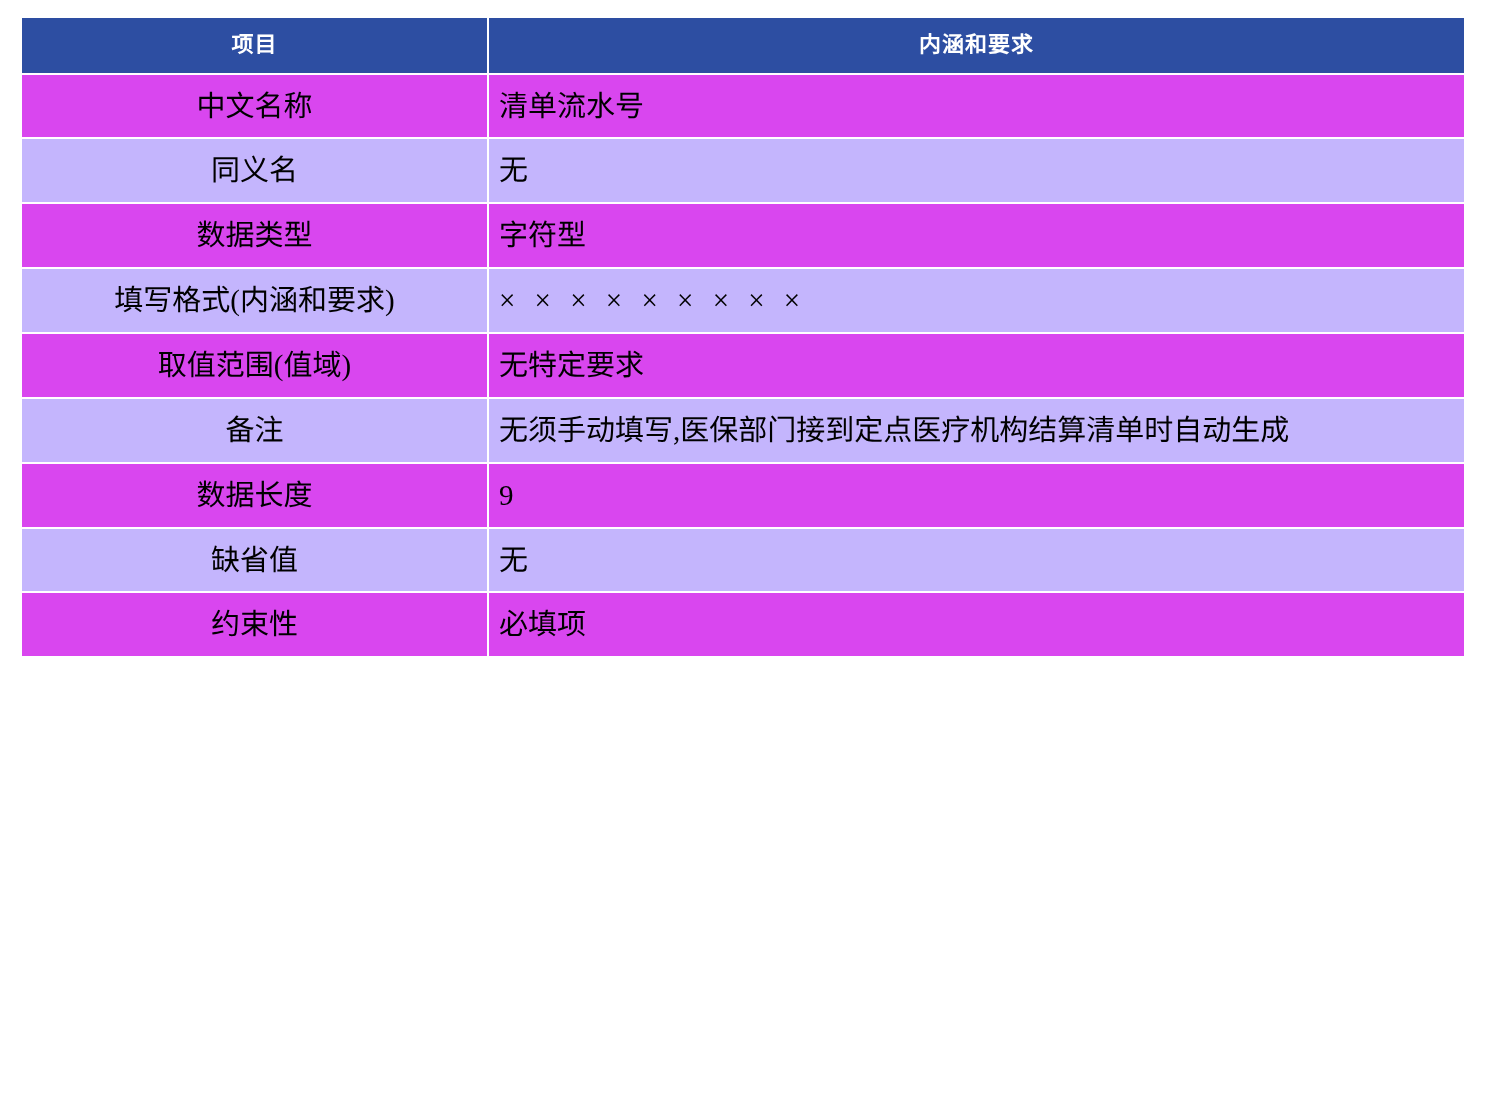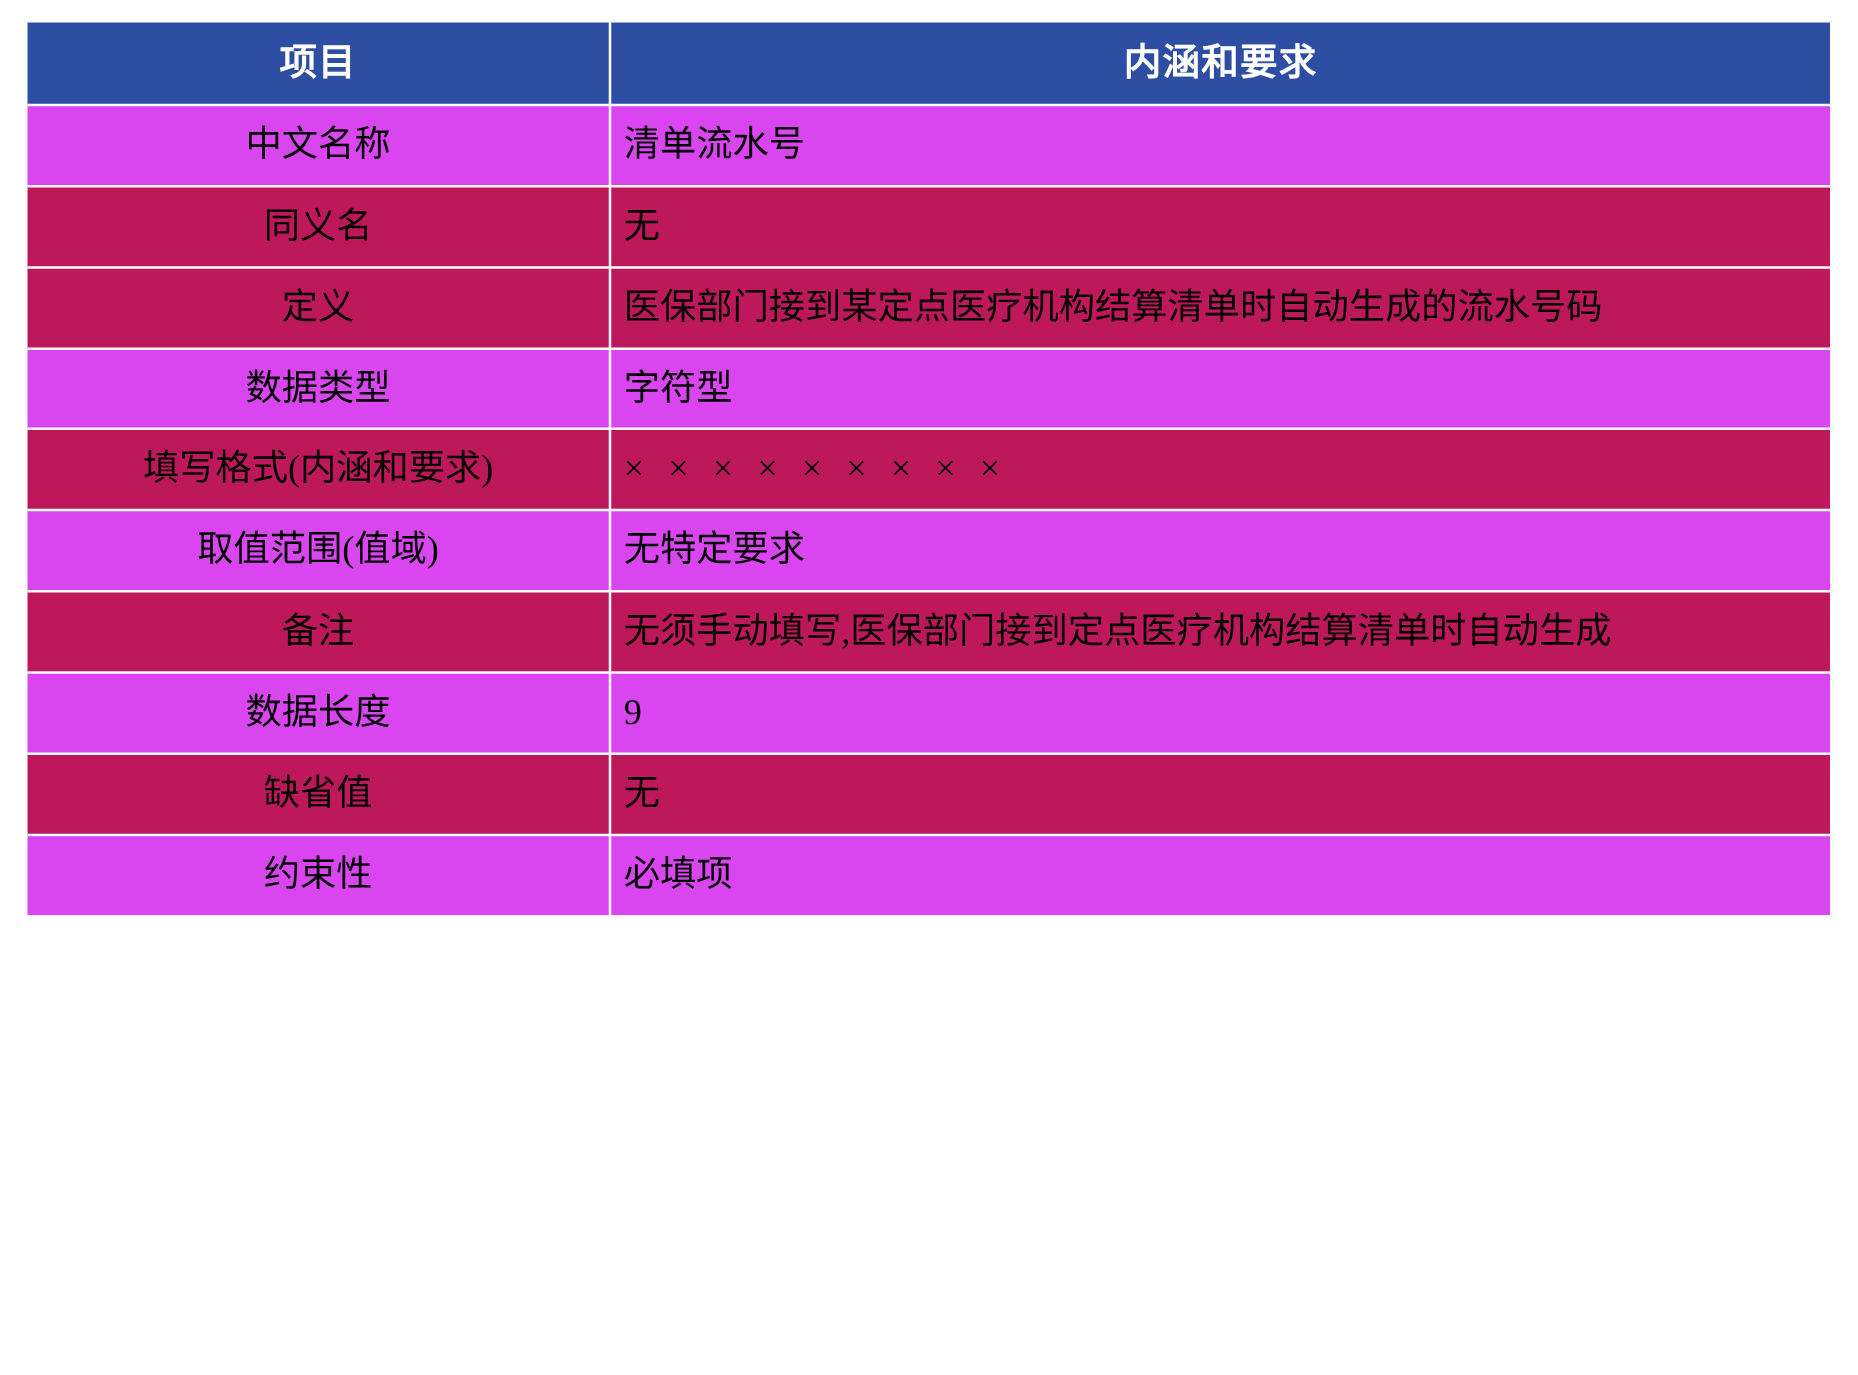--- a/index.html
+++ b/index.html
@@ -32,21 +32,21 @@
   }
 
   table.data-table col.col-item { width: 466px; }
   table.data-table col.col-desc { width: 976px; }
 
   thead th {
     background: #2d4ea2;
     color: #ffffff;
     font-family: "Liberation Sans", "DejaVu Sans", sans-serif;
     font-weight: bold;
-    font-size: 30px;
+    font-size: 22px;
     line-height: 1.3;
     padding: 13px 10px;
     text-align: center;
     vertical-align: middle;
     border: 2px solid #ffffff;
     letter-spacing: 1px;
   }
   thead th.th-item { border-left: 0; }
   thead th.th-desc { border-right: 0; }
 
@@ -61,21 +61,21 @@
   tbody td.cell-item {
     text-align: center;
     border-left: 0;
   }
   tbody td.cell-desc {
     text-align: left;
     border-right: 0;
   }
 
   tbody tr.row-light td { background: #d946ef; }
-  tbody tr.row-dark  td { background: #be185d; }
+  tbody tr.row-dark  td { background: #c4b5fd; }
 
   tbody td.cell-desc.latin {
     font-family: "Liberation Serif", "DejaVu Serif", serif;
   }
 
   .spaced-x {
     letter-spacing: 6px;
   }
 </style>
 </head>
@@ -94,24 +94,20 @@
       </tr>
     </thead>
     <tbody>
       <tr class="row-light">
         <td class="cell-item">中文名称</td>
         <td class="cell-desc">清单流水号</td>
       </tr>
       <tr class="row-dark">
         <td class="cell-item">同义名</td>
         <td class="cell-desc">无</td>
-      </tr>
-      <tr class="row-dark">
-        <td class="cell-item">定义</td>
-        <td class="cell-desc">医保部门接到某定点医疗机构结算清单时自动生成的流水号码</td>
       </tr>
       <tr class="row-light">
         <td class="cell-item">数据类型</td>
         <td class="cell-desc">字符型</td>
       </tr>
       <tr class="row-dark">
         <td class="cell-item">填写格式(内涵和要求)</td>
         <td class="cell-desc spaced-x">× × × × × × × × ×</td>
       </tr>
       <tr class="row-light">

